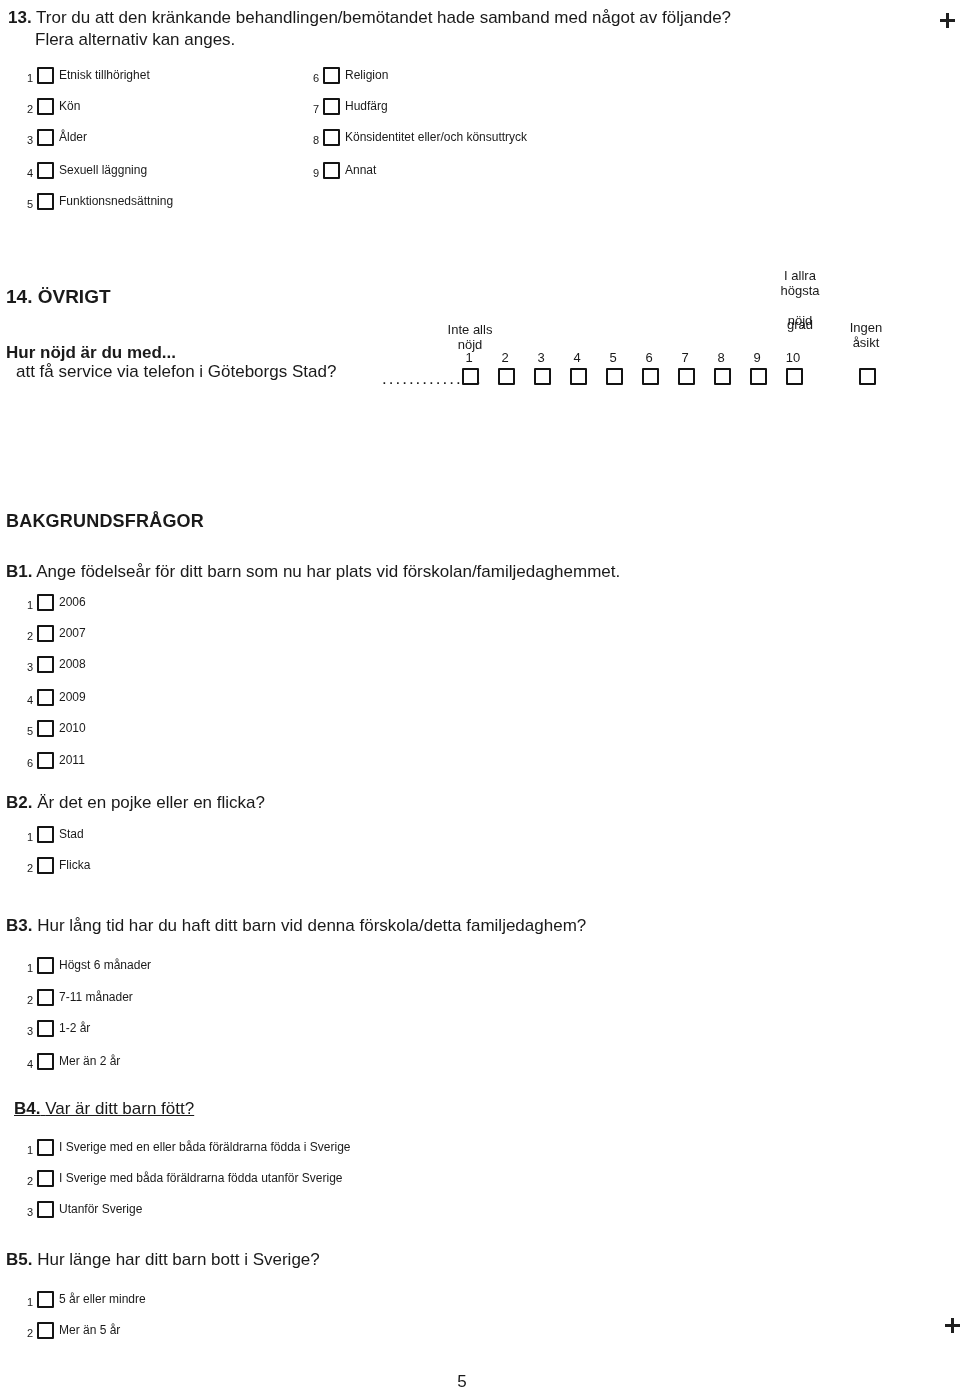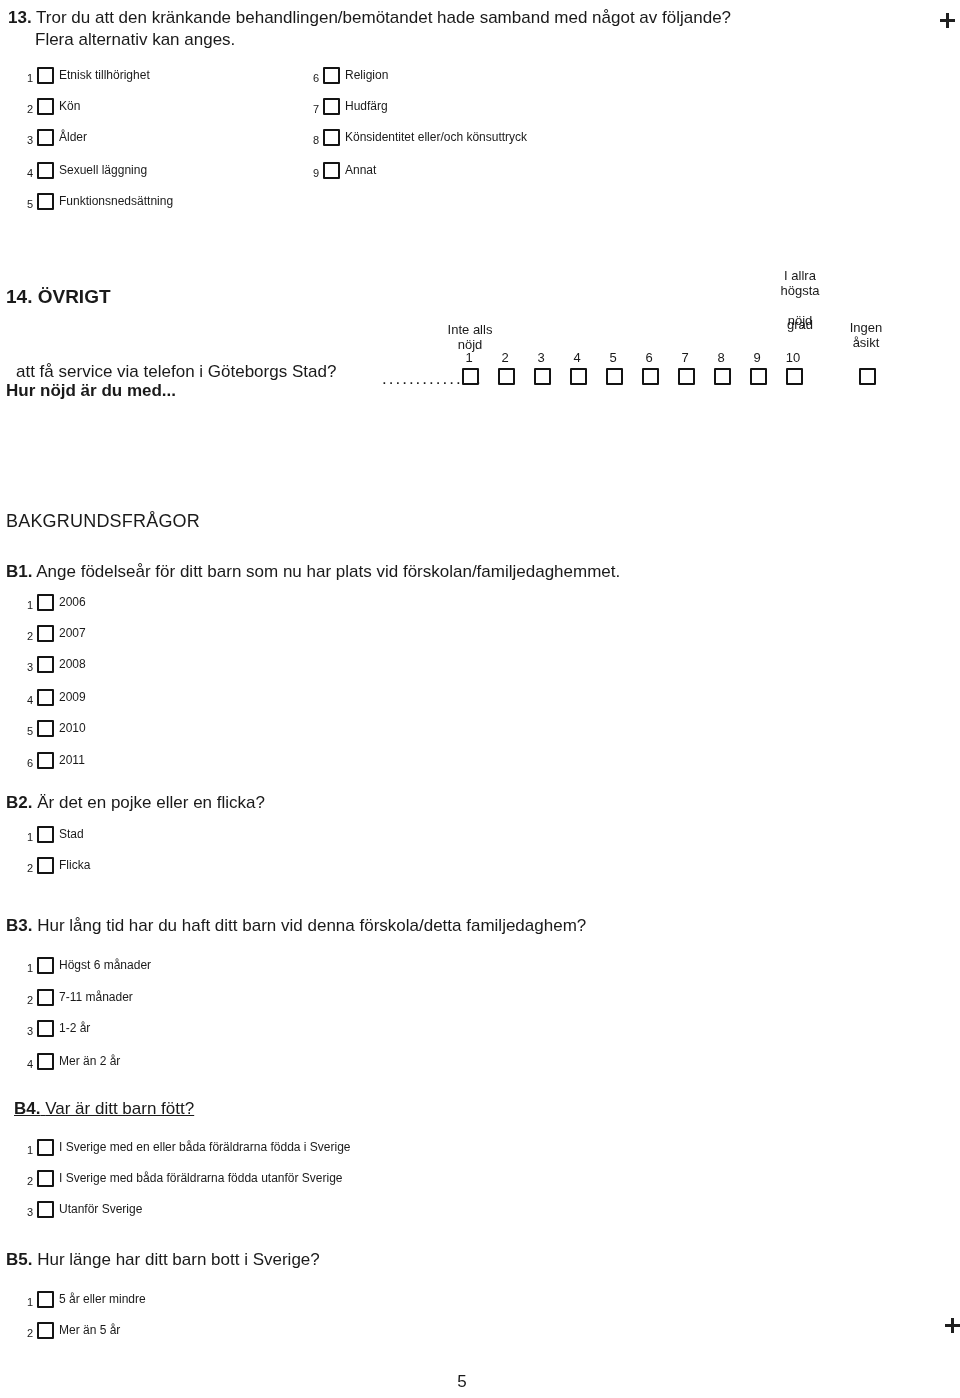--- a/index.html
+++ b/index.html
@@ -93,21 +93,21 @@
   .opt .olabel {
     font-size: 12px;
     line-height: 19px;
     padding-left: 5px;
   }
 
   
   .section-heading {
     position: absolute;
     font-size: 18px;
-    font-weight: normal;
+    font-weight: bold;
     letter-spacing: .2px;
     white-space: nowrap;
   }
 
   
   .bigtitle {
     position: absolute;
     font-size: 19px;
     font-weight: bold;
     white-space: nowrap;
@@ -216,21 +216,21 @@
     <span class="cbox"></span>
     <span class="olabel">Könsidentitet eller/och könsuttryck</span>
   </div>
   <div class="opt" style="left:306px; top:159px;">
     <span class="onum">9</span>
     <span class="cbox"></span>
     <span class="olabel">Annat</span>
   </div>
 
   <div class="bigtitle" style="left:6px; top:286px;">14. ÖVRIGT</div>
-  <div class="boldlead" style="left:6px; top:343px;margin-top:38px;">Hur nöjd är du med...</div>
+  <div class="boldlead" style="left:6px; top:343px;">Hur nöjd är du med...</div>
   <div class="itemtext" style="left:16px; top:362px;">att få service via telefon i Göteborgs Stad?</div>
   <div class="leader" style="left:382px; top:369px;">...............</div>
 
   <div class="scale-anchor" style="left:422px; top:322px; width:96px;">Inte alls</div>
   <div class="scale-anchor" style="left:422px; top:337px; width:96px;">nöjd</div>
 
   <div class="scale-anchor" style="left:752px; top:268px; width:96px;">I allra</div>
   <div class="scale-anchor" style="left:752px; top:283px; width:96px;">högsta</div>
   <div class="scale-anchor" style="left:752px; top:298px; width:96px;margin-top:19px;">grad</div>
   <div class="scale-anchor" style="left:752px; top:313px; width:96px;">nöjd</div>

